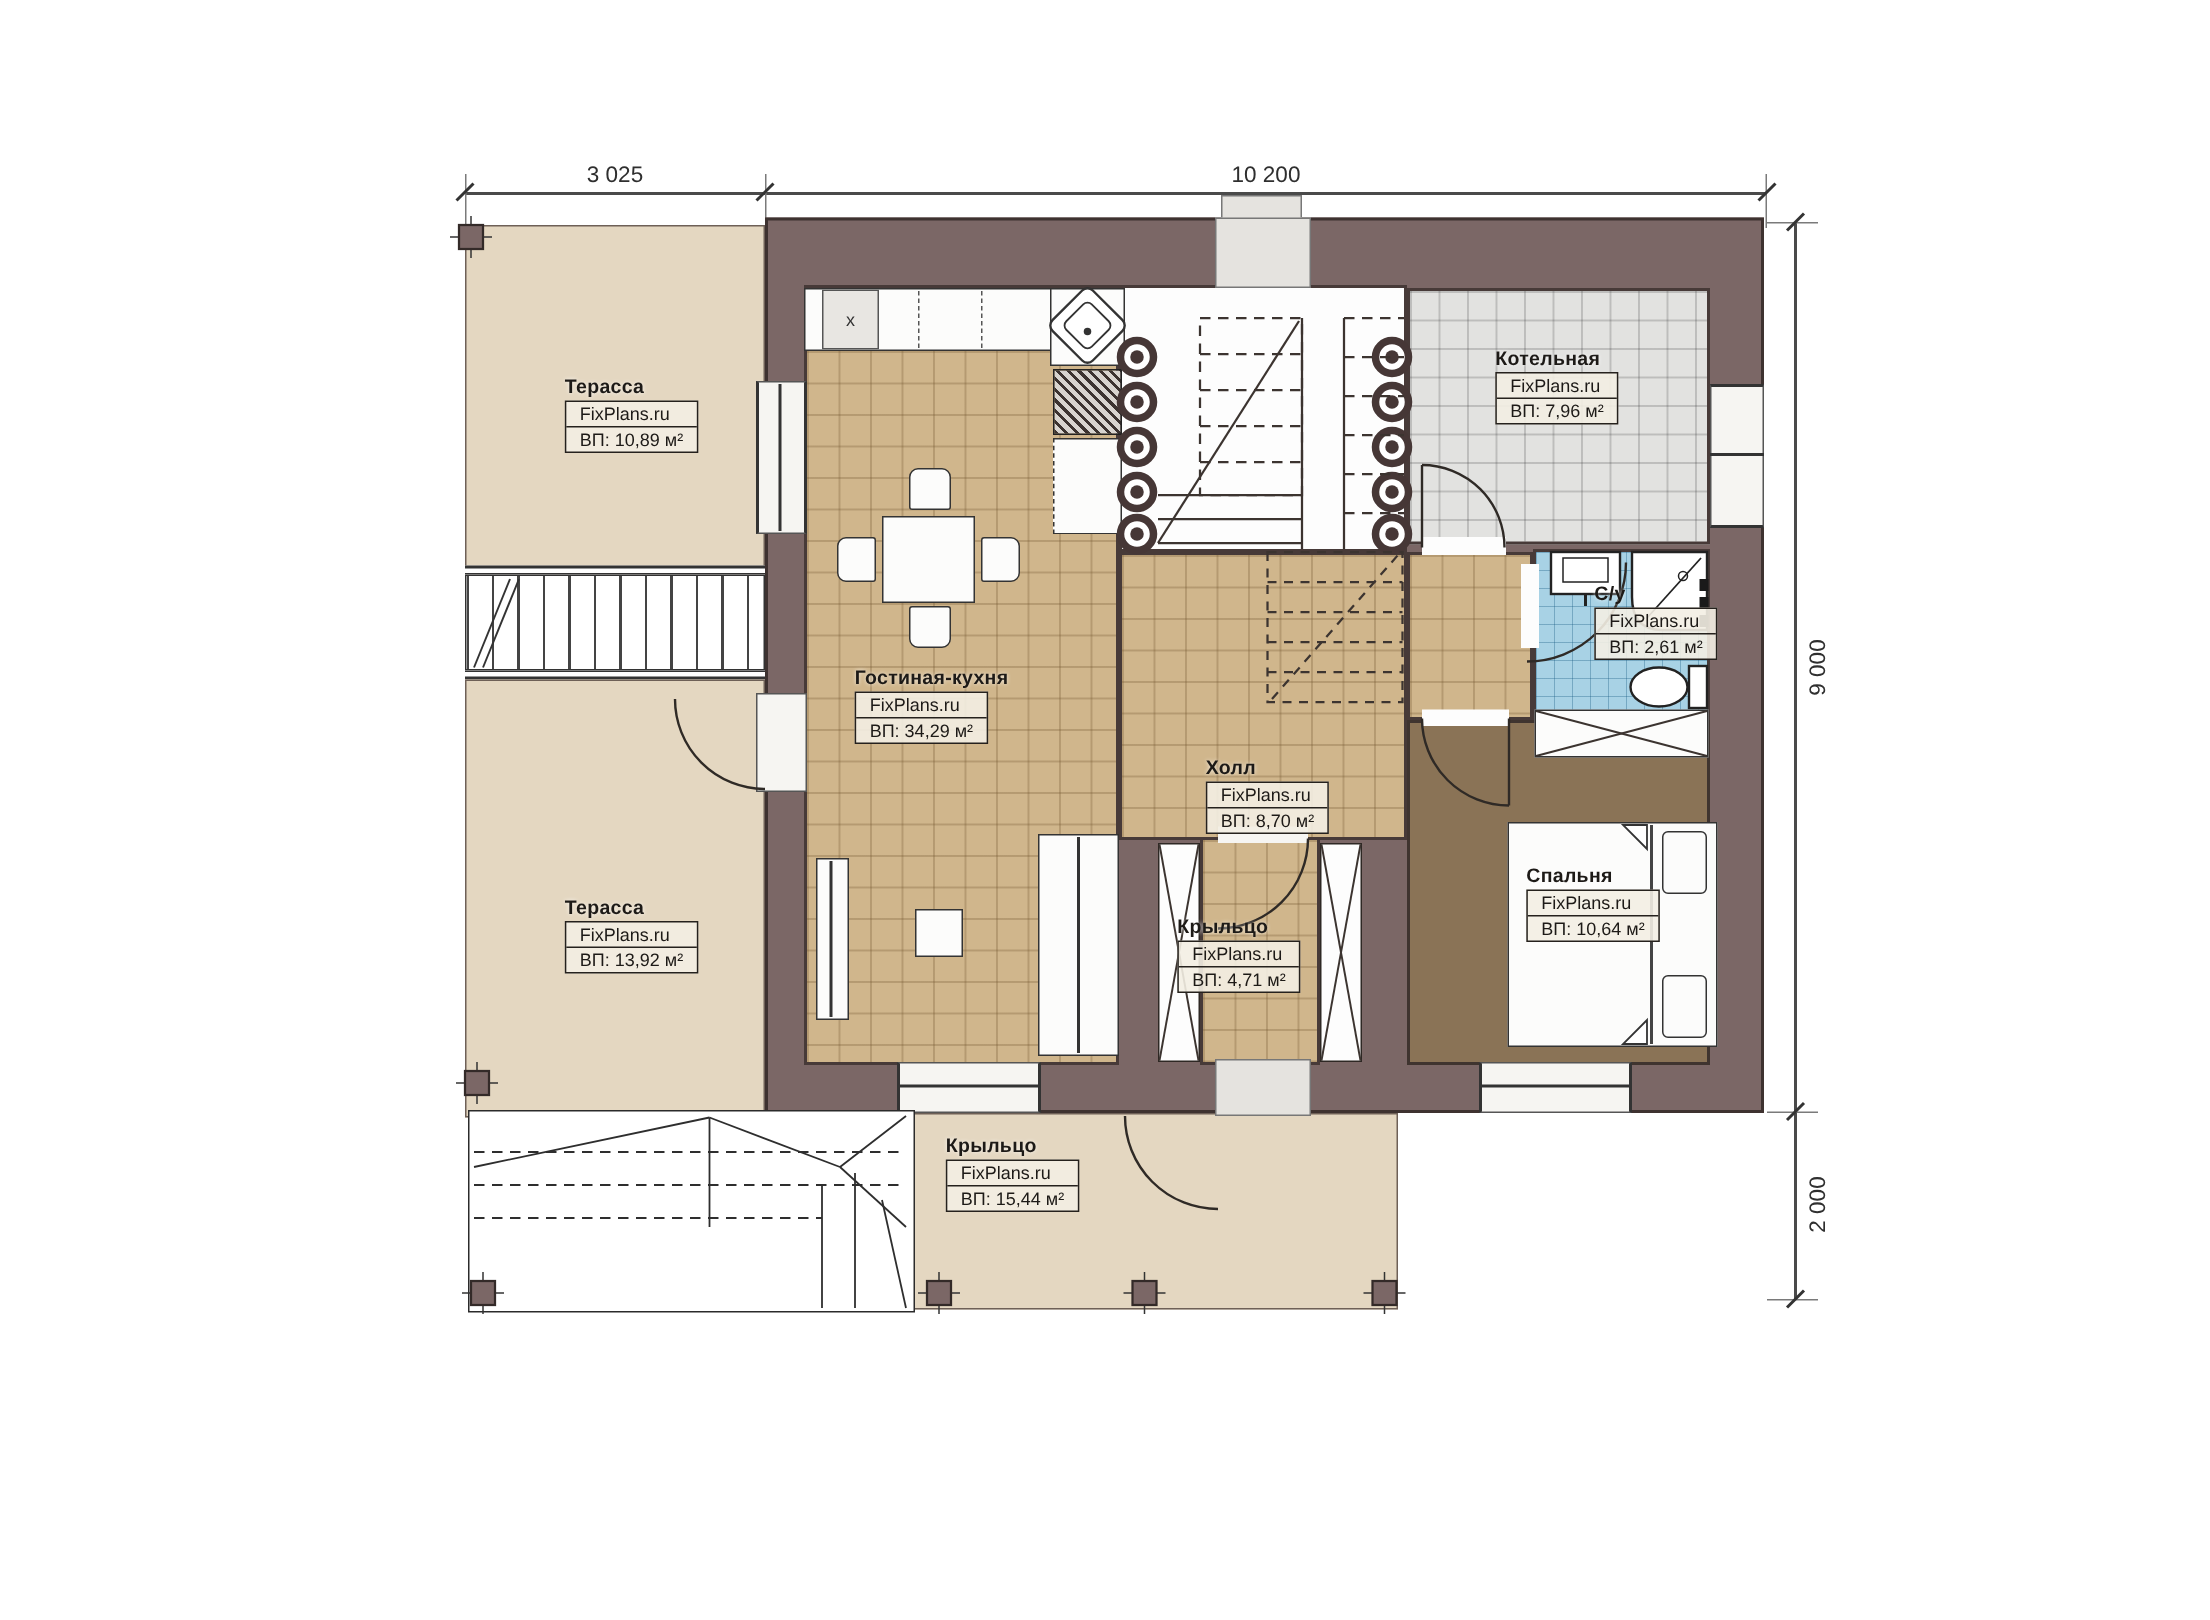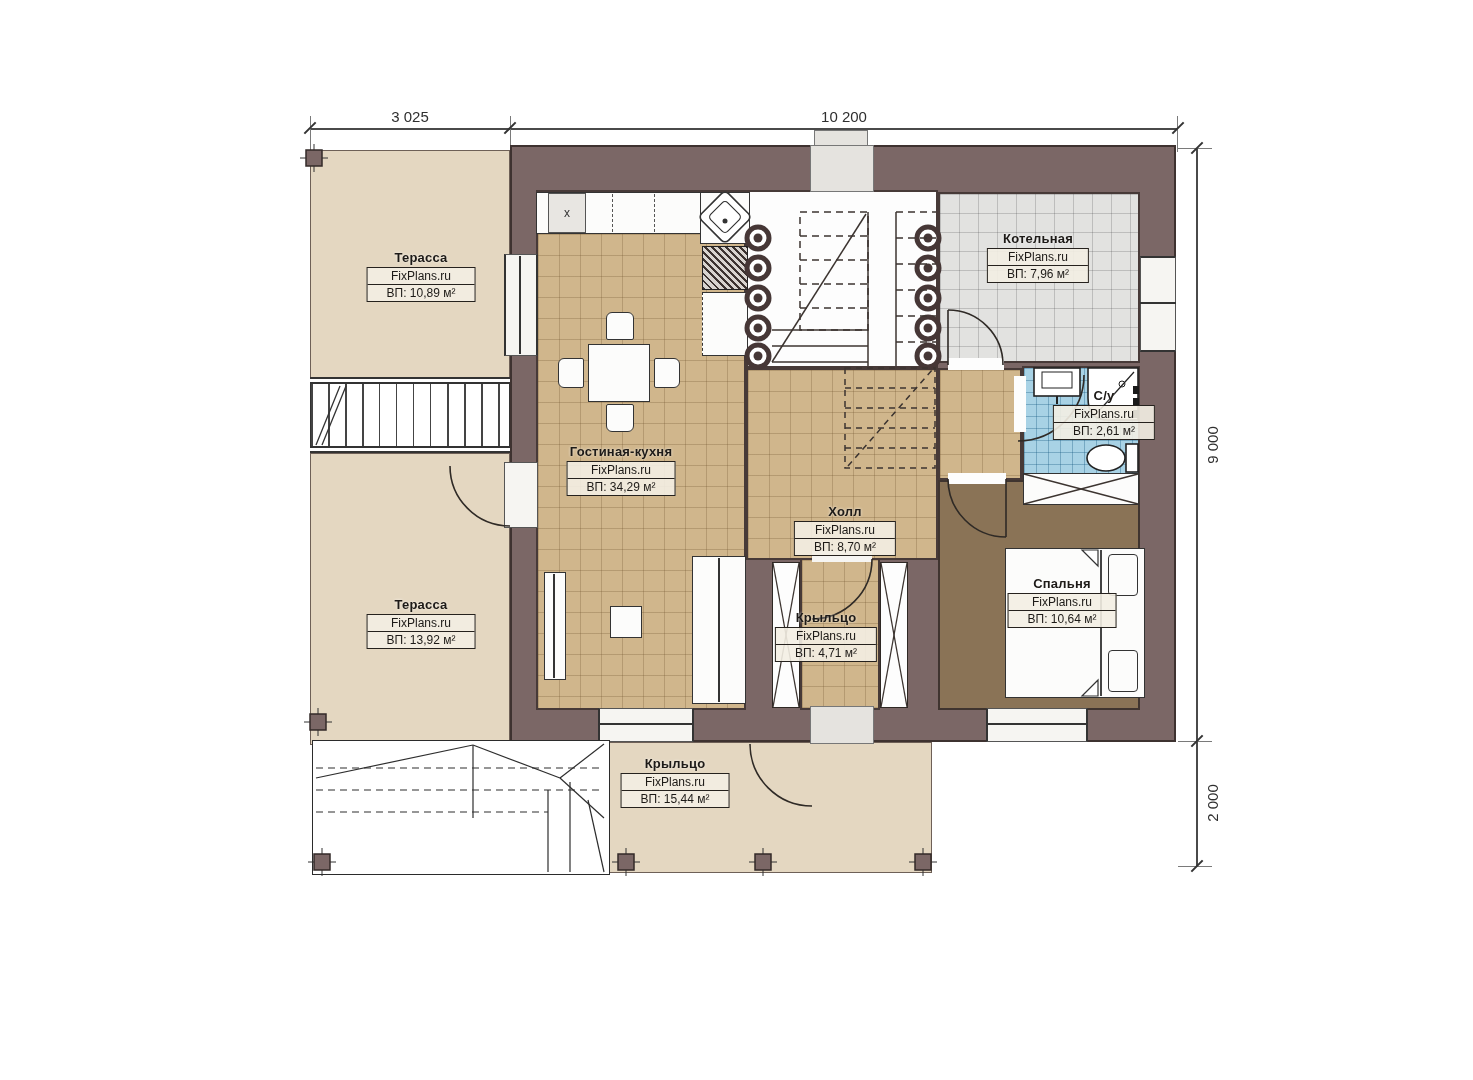--- a/index.html
+++ b/index.html
@@ -28,26 +28,26 @@
                         linear-gradient(90deg,rgba(25,90,130,.35) 1px,transparent 1px);
        background-size:12px 12px;border:2px solid #473a38;}
   .brownfloor{background:#8a7356;border:2px solid #3f342f;}
   .whitebox{background:#fdfdfd;border:1.5px solid #2e2824;}
   .opening{background:#f6f5f2;border:1px solid #555;}
   .grayopen{background:#e5e3df;border:1px solid #777;}
   
   .furn{background:#fcfcfb;border:1.5px solid #333;}
   .hatch{background:repeating-linear-gradient(45deg,#3c3330 0 2px,#d8d4cf 2px 5px);border:1px solid #222;}
   
-  .room-label{position:absolute;transform:translateX(-50%);text-align:center;color:#1d1a17;z-index:40;}
+  .room-label{position:absolute;transform:translateX(-50%);color:#1d1a17;z-index:40;}
   .rl-name{font-weight:bold;font-size:13px;margin-bottom:2px;letter-spacing:.2px;
            text-shadow:0 0 3px rgba(255,255,255,.75);white-space:nowrap;}
   .rl-box{border:1.5px solid #25211d;background:rgba(243,238,227,.9);font-size:12px;display:inline-block;}
   .rl-brand{padding:1px 9px;border-bottom:1.5px solid #25211d;white-space:nowrap;}
-  .rl-area{padding:1px 19px;white-space:nowrap;}
+  .rl-area{padding:1px 9px;white-space:nowrap;}
   svg{position:absolute;left:0;top:0;z-index:20;}
   .lbl-x{position:absolute;font-size:12px;color:#333;}
 </style>
 </head>
 <body>
 
 <div class="canvas">
 
   <div class="abs dim-h" style="left:310px;top:128px;width:868px;"></div>
   <div class="abs ext" style="left:310px;top:116px;width:1px;height:36px;"></div>

